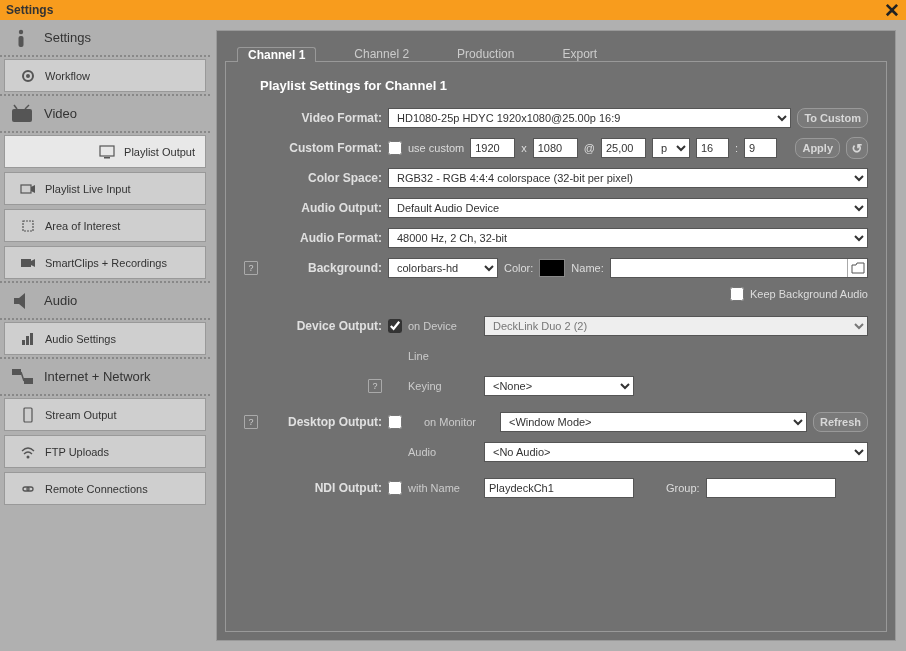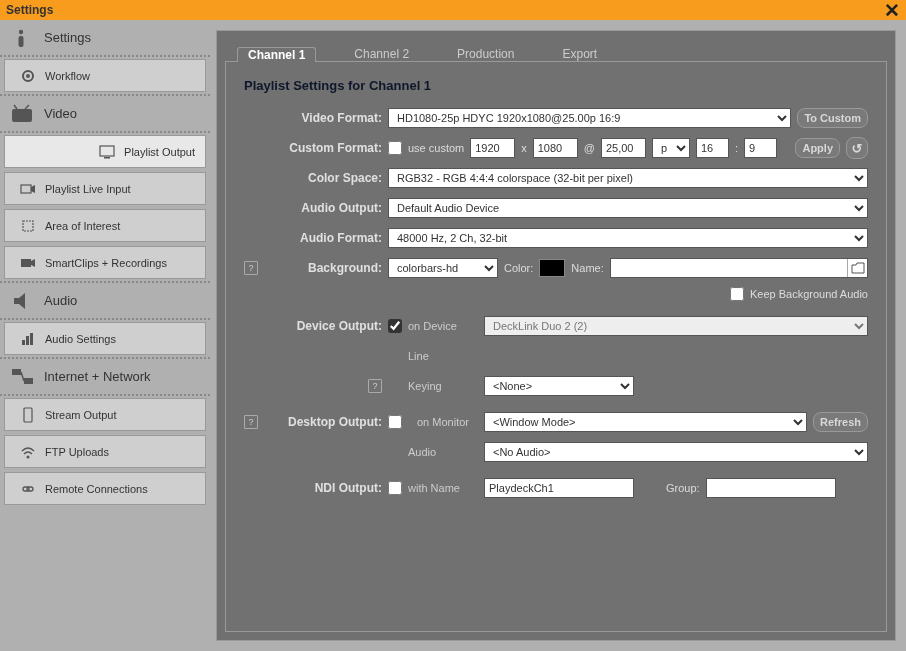--- a/index.html
+++ b/index.html
@@ -20,21 +20,21 @@
 
 .main { flex: 1; padding: 10px 10px 10px 6px; }
 .panel { background: #707070; width: 100%; height: 100%; border: 1px solid #999; position: relative; }
 
 .tabs { display: flex; padding: 4px 12px 0 20px; gap: 28px; align-items: flex-end; height: 30px; }
 .tab { font-size: 12px; color: #ccc; padding: 0 10px; cursor: pointer; }
 .tab.active { background: #717171; color: #fff; border: 1px solid #999; border-bottom: none; border-top-left-radius: 3px; border-top-right-radius: 3px; font-weight: bold; position: relative; top: 1px; }
 
 .panel-inner { background: #717171; border: 1px solid #999; margin: 0 8px 8px 8px; padding: 16px 18px; height: calc(100% - 38px); color: #e0e0e0; font-size: 12px; }
 
-.section-title { font-size: 13px; color: #0f172a; margin-bottom: 14px; font-weight: bold; }
+.section-title { font-size: 13px; color: #ffffff; margin-bottom: 14px; font-weight: bold; margin-left: 16px; }
 
 .row { display: flex; align-items: center; margin-bottom: 8px; min-height: 22px; gap: 6px; }
 .label { width: 120px; text-align: right; font-weight: bold; color: #e0e0e0; font-size: 12px; flex-shrink: 0; }
 .help-q { width: 14px; height: 14px; border: 1px solid #aaa; color: #ccc; font-size: 9px; display: inline-flex; align-items: center; justify-content: center; border-radius: 1px; }
 .label-wrap { width: 138px; display: flex; justify-content: flex-end; align-items: center; gap: 4px; flex-shrink: 0; }
 
 select, input[type="text"] { height: 20px; font-size: 11px; background: #fff; border: 1px solid #555; padding: 0 4px; color: #333; }
 select { }
 .sel-wide { flex: 1; }
 .num-input { width: 45px; }
@@ -304,21 +304,21 @@
         </div>
 
         <div class="group-spacer"></div>
 
         <div class="row">
           <div class="label-wrap">
               <span class="help-q">?</span>
               <span class="label">Desktop Output:</span>
             </div>
           <input type="checkbox" class="live" style="">
-          <span class="sublabel" style="width:70px;text-align:center;">on Monitor</span>
+          <span class="sublabel" style="width:70px;text-align:left;margin-left:16px;">on Monitor</span>
           <select class="device-select"><option>&lt;Window Mode&gt;</option></select>
           <button class="btn btn-sm">Refresh</button>
         </div>
         <div class="row">
           <div class="label-wrap"></div>
           <span style="width:14px;"></span>
           <span class="sublabel" style="width:70px;text-align:left;">Audio</span>
           <select class="device-select"><option>&lt;No Audio&gt;</option></select>
         </div>
 

